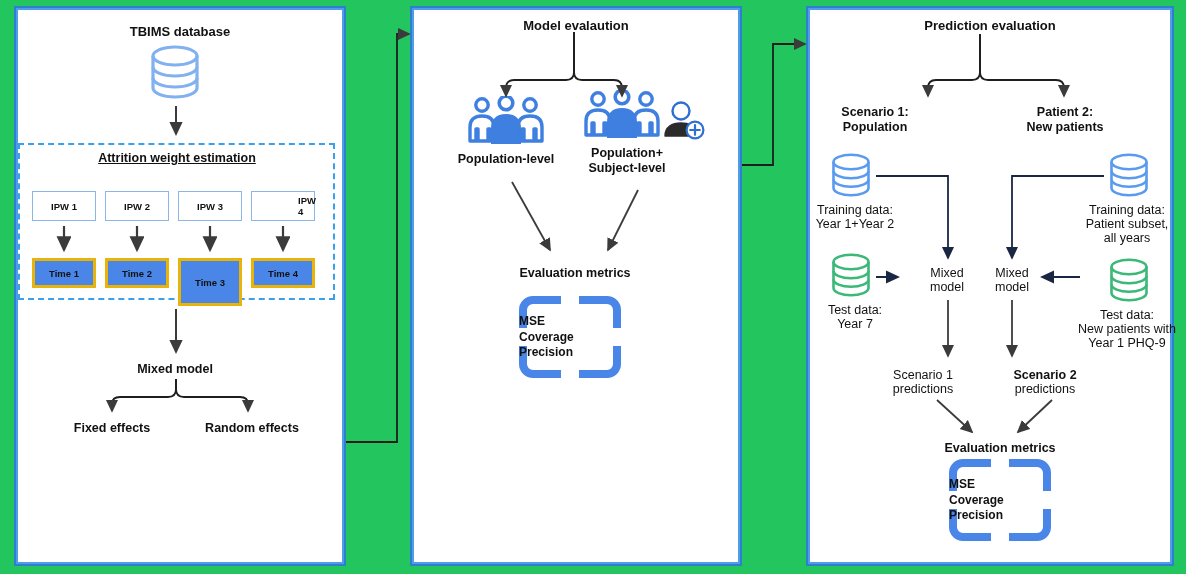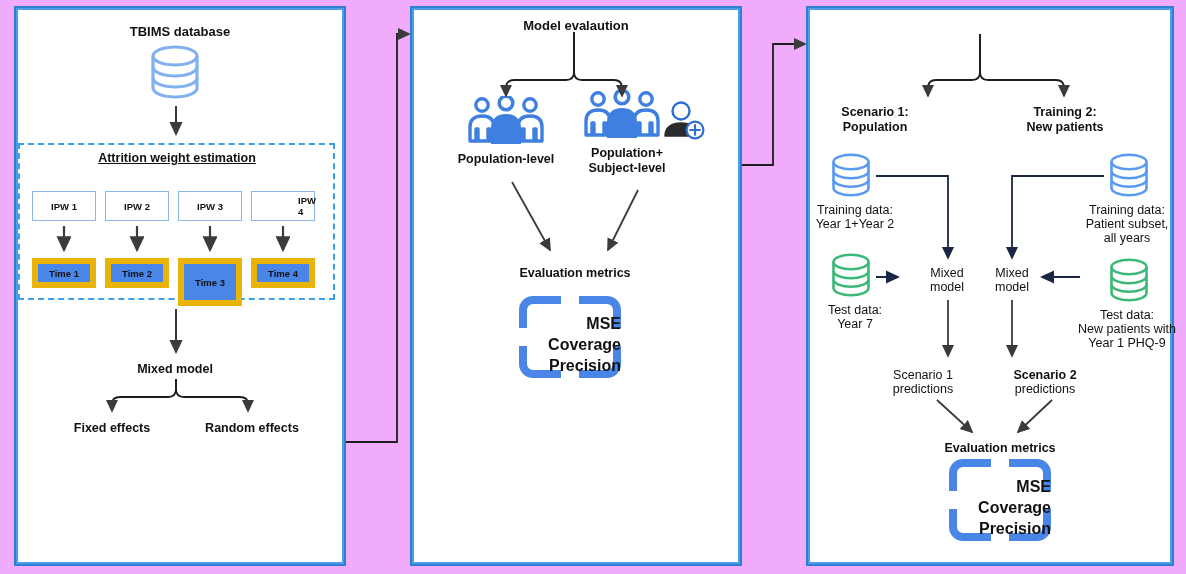--- a/index.html
+++ b/index.html
@@ -7,21 +7,21 @@
     padding: 0;
     background: #ffffff;
   }
   body {
     font-family: "Liberation Sans", sans-serif;
   }
   #canvas {
     position: relative;
     width: 1186px;
     height: 574px;
-    background: #f0abfc;
+    background: #22c55e;
     overflow: hidden;
   }
   .panel {
     position: absolute;
     box-sizing: border-box;
     background: #ffffff;
     border: 2px solid #4d9de8;
     outline: 2px solid #2f7fd0;
     outline-offset: 0px;
   }
@@ -60,37 +60,37 @@
     justify-content: center;
     font-size: 9.5px;
     font-weight: bold;
     color: #111;
     font-family: "Liberation Sans", sans-serif;
   }
   .time-box {
     position: absolute;
     box-sizing: border-box;
     background: #4a86e8;
-    border: 6px solid #eab308;
+    border: 3px solid #eab308;
     display: flex;
     align-items: center;
     justify-content: center;
     font-size: 9.5px;
     font-weight: bold;
     color: #111;
     font-family: "Liberation Sans", sans-serif;
   }
   .metric-box {
     position: absolute;
   }
   .metric-text {
     position: absolute;
     left: 0; right: 0;
-    text-align: right;
-    font-size: 16px;
+    text-align: left;
+    font-size: 12px;
     font-weight: bold;
     color: #111;
     line-height: 1.3;
     font-family: "Liberation Sans", sans-serif;
   }
   .icon-wrap { position: absolute; }
 </style>
 </head>
 <body>
 
@@ -200,24 +200,25 @@
     </svg>
     <div class="metric-text" style="top:18px;">
       <div>MSE</div>
       <div>Coverage</div>
       <div>Precision</div>
     </div>
   </div>
 
   <div class="panel" style="left:808px; top:8px; width:364px; height:556px;"></div>
 
+  <div class="lbl lbl-b t13" style="left:890px; top:18px; width:200px;">Prediction evaluation</div>
 
   <div class="lbl lbl-b t12r" style="left:810px; top:105px; width:130px;">Scenario 1:</div>
   <div class="lbl lbl-b t12r" style="left:810px; top:120px; width:130px;">Population</div>
-  <div class="lbl lbl-b t12r" style="left:1000px; top:105px; width:130px;">Training 2:</div>
+  <div class="lbl lbl-b t12r" style="left:1000px; top:105px; width:130px;">Patient 2:</div>
   <div class="lbl lbl-b t12r" style="left:1000px; top:120px; width:130px;">New patients</div>
 
   <div class="icon-wrap" style="left:830px; top:152px; width:42px; height:46px;">
     <svg width="42" height="46" viewBox="0 0 42 46">
       <g fill="none" stroke="#5a9bf0" stroke-width="2.6">
         <ellipse cx="21" cy="10" rx="17.5" ry="7.2"></ellipse>
         <path d="M3.5 10 V36 A17.5 7.2 0 0 0 38.5 36 V10"></path>
         <path d="M3.5 19 A17.5 7.2 0 0 0 38.5 19"></path>
         <path d="M3.5 27.5 A17.5 7.2 0 0 0 38.5 27.5"></path>
       </g>

